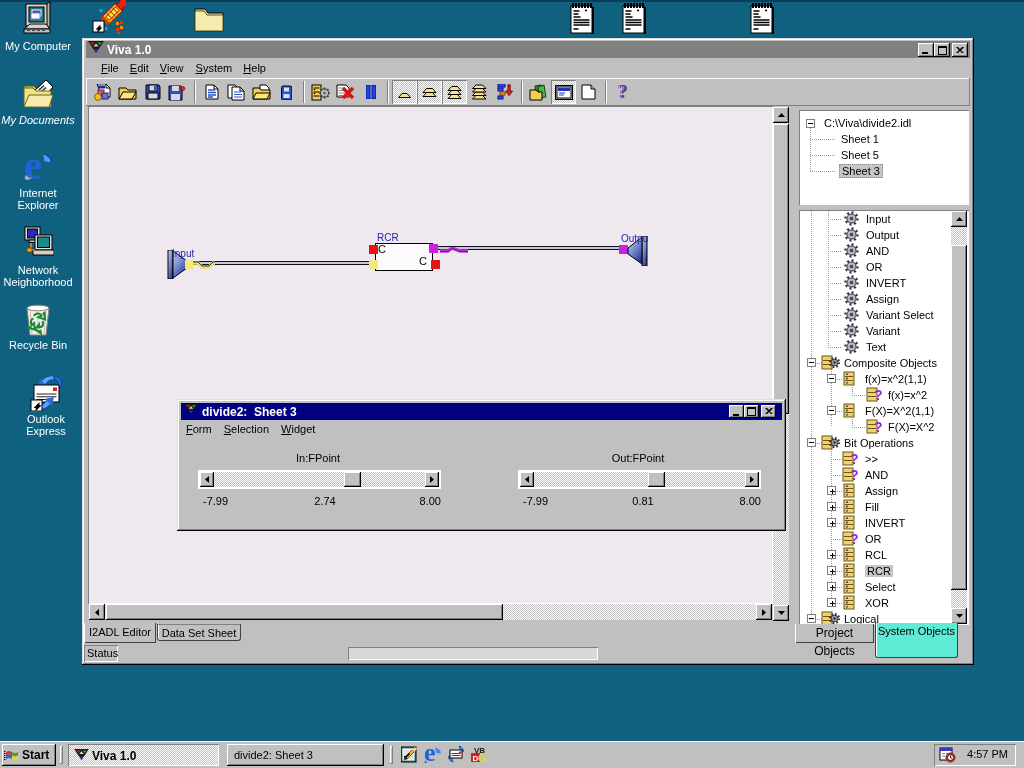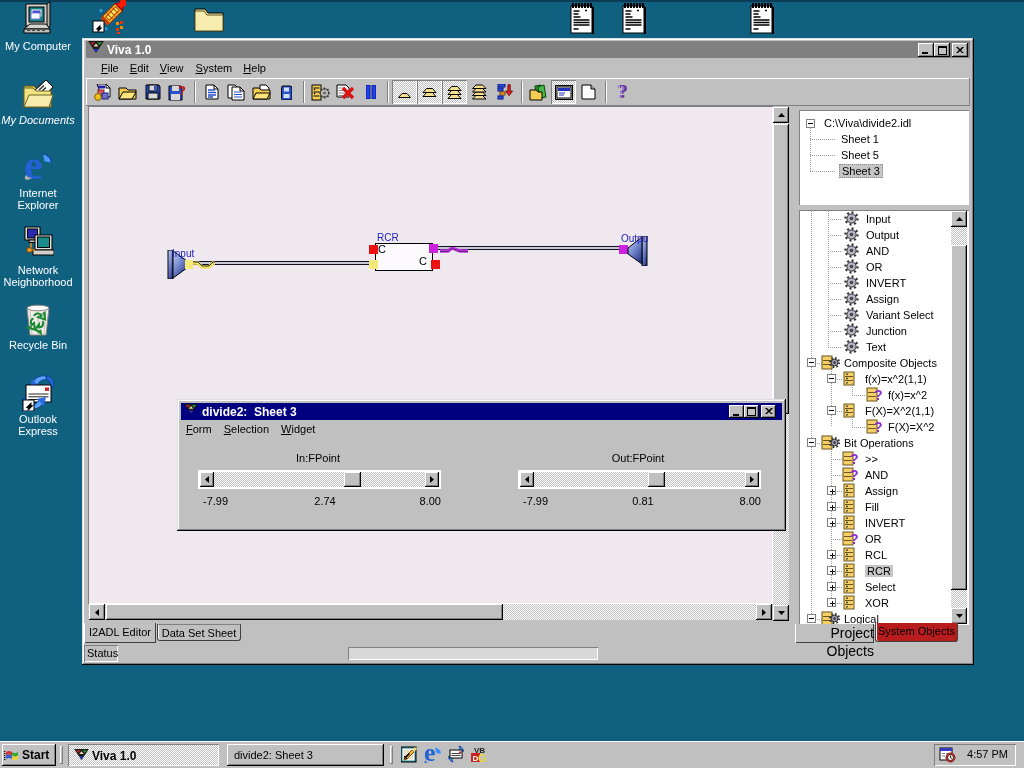--- a/index.html
+++ b/index.html
@@ -83,21 +83,21 @@
     <path d="M6 9h22l-3 27H9z" fill="#f2f0ec" stroke="#88847c"></path>
     <ellipse cx="17" cy="9" rx="11" ry="2.8" fill="#fcfcfa" stroke="#88847c"></ellipse>
     <path d="M11 35L9 11M17 35V11M23 35l2-24" stroke="#c4c0b6"></path>
     <path d="M13 17c1.2-3 6-3.5 7.5-0.5l-3 1.7 6.5 2.3-0.5-6.5-1.8 1.2" fill="none" stroke="#1e8a34" stroke-width="2.2"></path>
     <path d="M21.5 22c1.8 3 0 6.5-3.5 6.5v-3l-4 4.7 5.8 4-0.6-3.5" fill="none" stroke="#1e8a34" stroke-width="2.2"></path>
     <path d="M12.5 19.5c-2.4 0.6-3.6 4-1.8 6.4l2.4-1.8 0.6 6.4-6.4-1.8 3-1.2" fill="none" stroke="#1e8a34" stroke-width="2.2"></path>
   </svg>
   
   <div class="lbl" style="margin-top:1px;">Recycle Bin</div>
 </div>
-<div class="dicon" style="left:0;top:374px;">
+<div class="dicon" style="left:8px;top:374px;">
   <svg width="36" height="37" viewBox="0 0 36 37">
     <path d="M33 13c2-5-1-10-6-11l-1 3c4 1 5 4 4 7z" fill="#2a6ae0" stroke="#0a3a90" stroke-width="0.8"></path>
     <path d="M26 2C19 1 13 5 12 11l5 1c1-4 5-7 9-6z" fill="#5aa2ff" stroke="#0a3a90" stroke-width="0.8"></path>
     <path d="M12 5l-2 9 9-2z" fill="#2a6ae0"></path>
     <rect x="6" y="11" width="25" height="17" fill="#fff" stroke="#000"></rect>
     <rect x="25" y="13.5" width="4" height="3.5" fill="#cc2222"></rect>
     <path d="M8.5 20h20M8.5 22.8h20M8.5 25.5h13" stroke="#222"></path>
     <path d="M3 24c-2 5 1 10 6 11l1-3c-4-1-5-4-4-7z" fill="#2a6ae0" stroke="#0a3a90" stroke-width="0.8"></path>
     <path d="M10 35c7 1 13-3 14-9l-5-1c-1 4-5 7-9 6z" fill="#5aa2ff" stroke="#0a3a90" stroke-width="0.8"></path>
     <path d="M24 32l2-9-9 2z" fill="#2a6ae0"></path>
@@ -553,21 +553,21 @@
               </svg>
               <span style="position:absolute;left:66px;">Variant Select</span>
             </div>
             <div class="abs" style="left:28px;top:120px;width:14px;height:1px;background-image:repeating-linear-gradient(to right,#9a9a9a 0 1px,transparent 1px 2px);"></div>
             <div class="treerow abs" style="left:0;top:112px;width:150px;">
               <svg width="15" height="15" style="position:absolute;left:44px;top:0">
                 <circle cx="7.5" cy="7.5" r="4.6" fill="#b4b4c4" stroke="#333"></circle>
                 <circle cx="7.5" cy="7.5" r="6" fill="none" stroke="#333" stroke-width="2.4" stroke-dasharray="2 2.6"></circle>
                 <circle cx="7.5" cy="7.5" r="1.7" fill="#444"></circle>
               </svg>
-              <span style="position:absolute;left:66px;">Junction</span>
+              <span style="position:absolute;left:66px;">Variant</span>
             </div>
             <div class="abs" style="left:28px;top:136px;width:14px;height:1px;background-image:repeating-linear-gradient(to right,#9a9a9a 0 1px,transparent 1px 2px);"></div>
             <div class="treerow abs" style="left:0;top:128px;width:150px;">
               <svg width="15" height="15" style="position:absolute;left:44px;top:0">
                 <circle cx="7.5" cy="7.5" r="4.6" fill="#b4b4c4" stroke="#333"></circle>
                 <circle cx="7.5" cy="7.5" r="6" fill="none" stroke="#333" stroke-width="2.4" stroke-dasharray="2 2.6"></circle>
                 <circle cx="7.5" cy="7.5" r="1.7" fill="#444"></circle>
               </svg>
               <span style="position:absolute;left:66px;">Text</span>
             </div>
@@ -817,22 +817,22 @@
         </div>
     </div>
   </div>
 
   <div class="abs" id="edtabs" style="left:2px;top:585px;width:300px;height:20px;">
 <div class="abs" style="left:0px;top:0px;width:72px;height:20px;background:#c0c0c0;box-shadow:inset 1px 0 0 #fff,inset -1px 0 0 #404040,inset 0 -1px 0 #404040;line-height:19px;text-align:center;font-size:11px;">I2ADL Editor</div>
 <div class="abs" style="left:73px;top:1px;width:84px;height:17px;background:#c0c0c0;border:1px solid #404040;border-top:1px solid #808080;border-radius:0 0 3px 3px;box-shadow:inset 1px 0 0 #fff;line-height:16px;text-align:center;font-size:11px;">Data Set Sheet</div>
     </div>
 
   <div class="abs" id="objtabs" style="left:713px;top:585px;width:170px;height:21px;">
-<div class="abs" style="left:0px;top:1px;width:79px;height:19px;background:#c0c0c0;box-shadow:inset 1px 0 0 #fff,inset -1px 0 0 #404040,inset 0 -1px 0 #404040;line-height:18px;text-align:right;font-size:14px;">Project Objects</div>
-<div class="abs" style="left:80px;top:0px;width:83px;height:19px;background:#b91c1c;border:1px solid #404040;border-top:none;border-radius:0 0 3px 3px;box-shadow:inset 1px 0 0 #fff;line-height:17px;text-align:center;font-size:11px;">System Objects</div>
+<div class="abs" style="left:0px;top:1px;width:79px;height:19px;background:#c0c0c0;box-shadow:inset 1px 0 0 #fff,inset -1px 0 0 #404040,inset 0 -1px 0 #404040;line-height:18px;text-align:center;font-size:12px;">Project Objects</div>
+<div class="abs" style="left:80px;top:0px;width:83px;height:35px;background:#5eead4;border:1px solid #404040;border-top:none;border-radius:0 0 3px 3px;box-shadow:inset 1px 0 0 #fff;line-height:17px;text-align:center;font-size:11px;">System Objects</div>
     </div>
 
   <div class="abs" style="left:2px;bottom:3px;right:2px;height:17px;" id="statusbar">
 <div class="abs sunken1" style="left:0;top:0;width:34px;height:17px;line-height:16px;padding-left:3px;font-size:11px;">Status</div>
 <div class="abs sunken1" style="left:264px;top:2px;width:250px;height:13px;background:#d8d8d8;"></div>
     </div>
 </div>
 
 <div class="abs raised2 silver" id="innerwin" style="left:177px;top:399px;width:609px;height:132px;">
   <div class="abs" style="left:4px;top:4px;right:4px;height:17px;background:#000080;color:#fff;font-weight:bold;font-size:12px;line-height:17px;">

